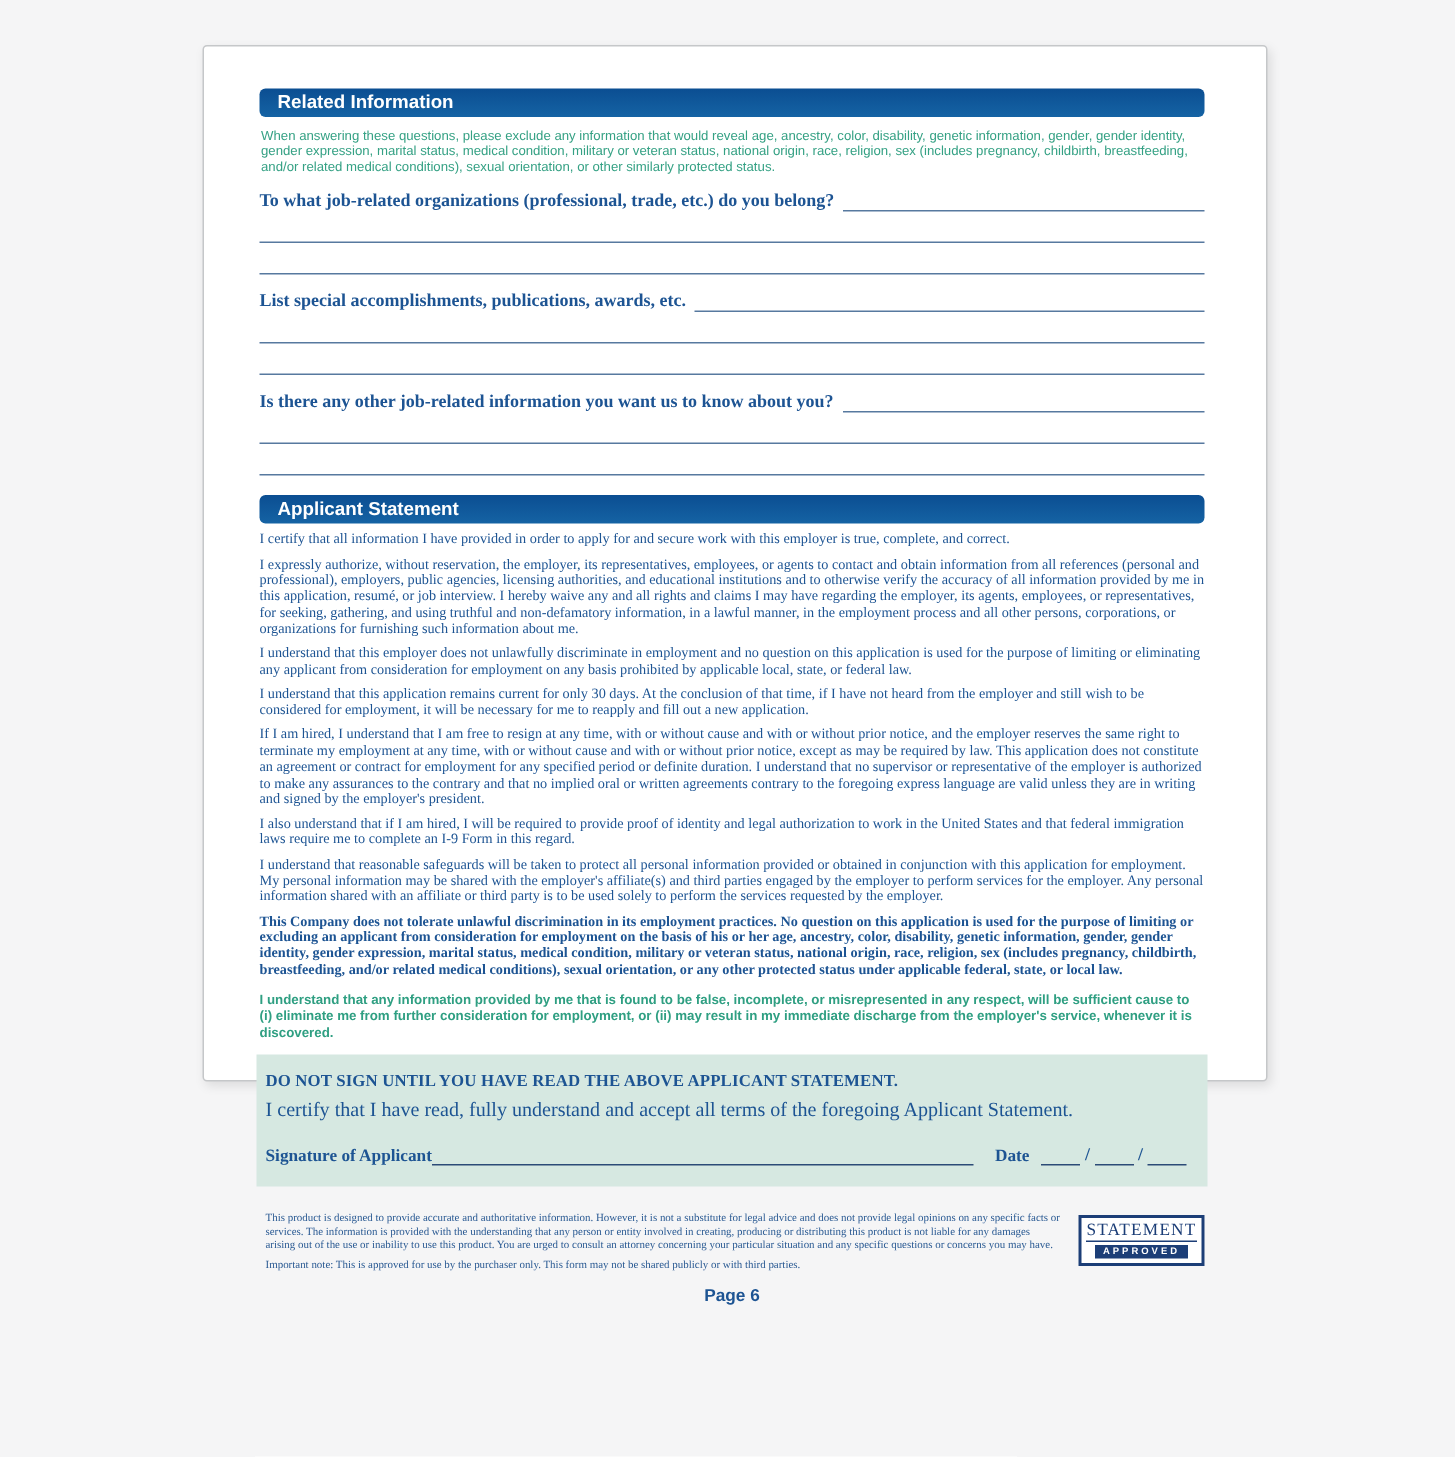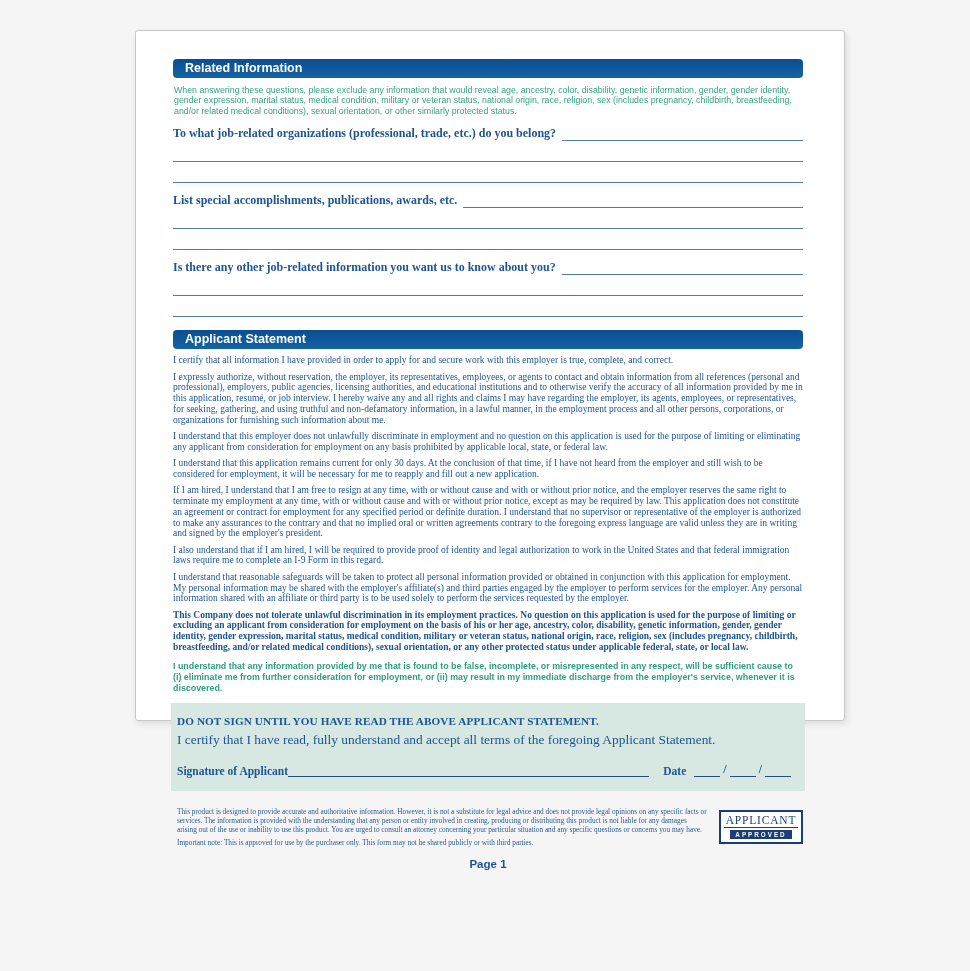--- a/index.html
+++ b/index.html
@@ -269,22 +269,22 @@
       </div>
     </div>
 
     <div class="footer">
       <div class="disclaimer">
         <div>This product is designed to provide accurate and authoritative information. However, it is not a substitute for legal advice and does not provide legal opinions on any specific facts or services. The information is provided with the understanding that any person or entity involved in creating, producing or distributing this product is not liable for any damages arising out of the use or inability to use this product. You are urged to consult an attorney concerning your particular situation and any specific questions or concerns you may have.</div>
         <div class="note">Important note: This is approved for use by the purchaser only. This form may not be shared publicly or with third parties.</div>
       </div>
       <div class="badge">
         <div class="badge-box">
-          <div class="badge-attorney">APPLICANT</div>
+          <div class="badge-attorney">STATEMENT</div>
           <div class="badge-approved">APPROVED</div>
         </div>
       </div>
     </div>
 
-    <div class="page-num">Page 1</div>
+    <div class="page-num">Page 6</div>
 
   </div>
 </div>
 
 </body></html>

